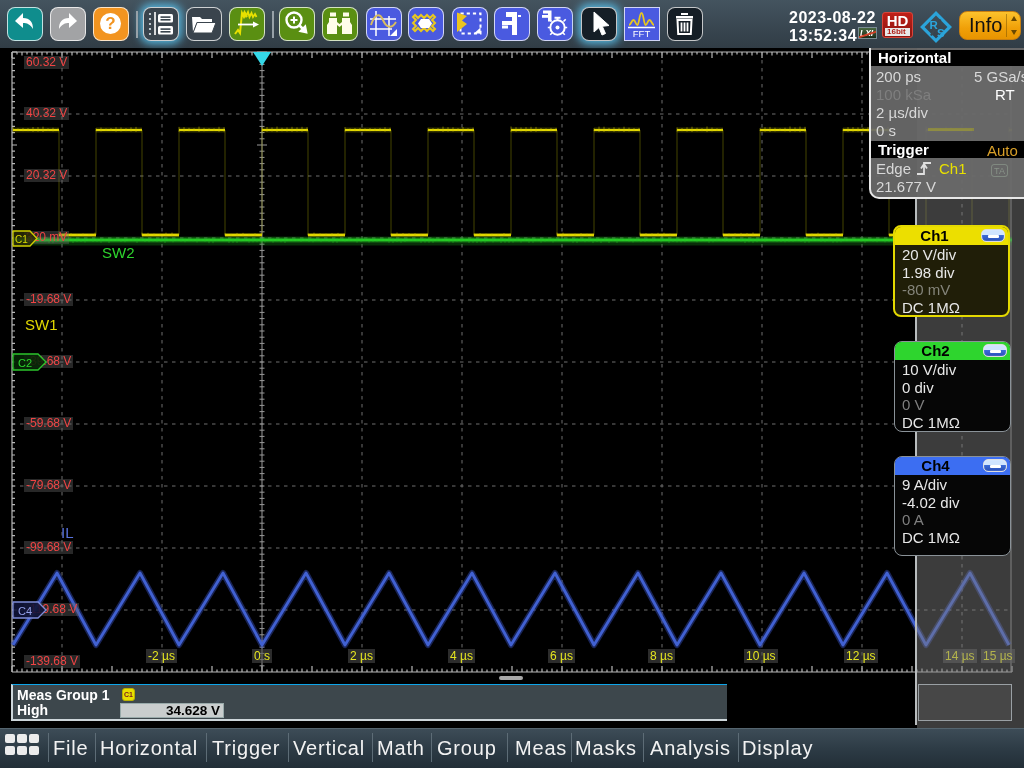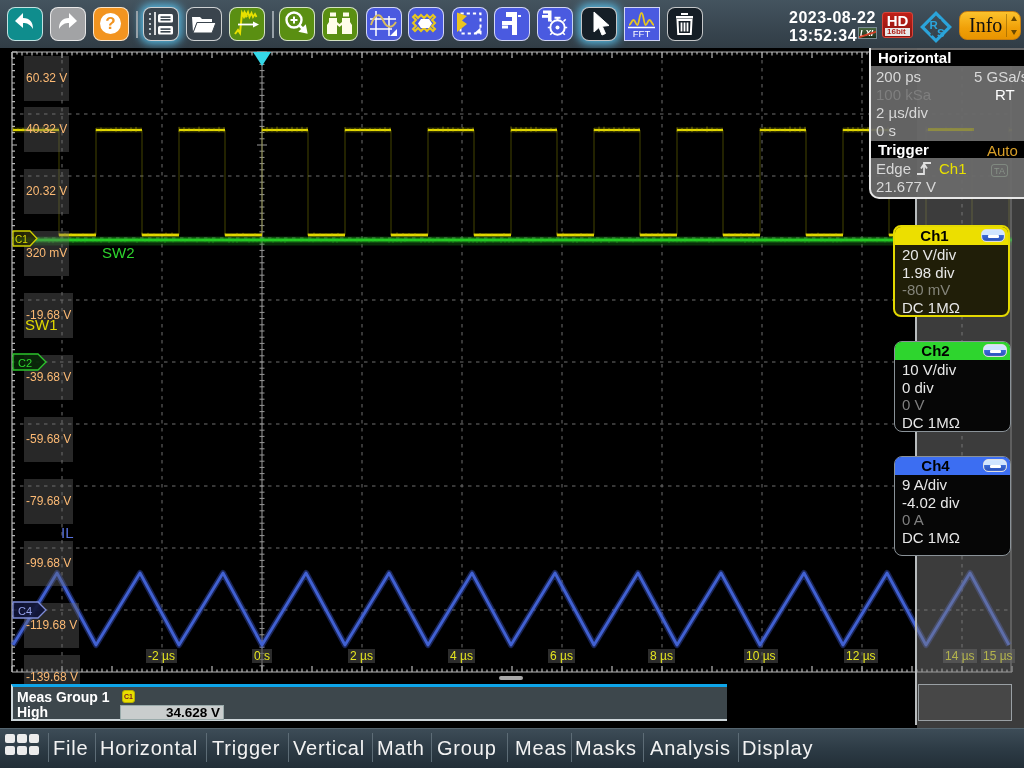--- a/index.html
+++ b/index.html
@@ -4,21 +4,21 @@
 html,body{width:1024px;height:768px;overflow:hidden;background:#000;font-family:"Liberation Sans",sans-serif}
 .abs{position:absolute}
 #page{position:relative;width:1024px;height:768px;overflow:hidden}
 
 #tb{left:0;top:0;width:1024px;height:48px;background:linear-gradient(#44545f,#36434d 70%,#313d46)}
 .btn{position:absolute;top:7px;width:36px;height:34px;border-radius:8px;border:1.5px solid rgba(255,255,255,.75)}
 .glow{box-shadow:0 0 9px 3px rgba(90,200,245,.85)}
 .sep{position:absolute;top:11px;width:2px;height:27px;background:#97a1a8}
 #dt{color:#fff;font-size:16px;line-height:18px;font-weight:bold;letter-spacing:.5px}
 
-.vl{position:absolute;font-size:12px;color:#fdba74;background:rgba(105,105,105,.38);padding:16px 2px;line-height:13px;white-space:pre}
+.vl{position:absolute;font-size:12px;color:#ef4444;background:rgba(105,105,105,.38);padding:0 2px;line-height:13px;white-space:pre}
 .tl{position:absolute;font-size:12px;color:#e5e520;background:rgba(80,80,80,.55);padding:0 2px;line-height:14px;white-space:pre}
 
 .hdr{position:absolute;left:0;right:0;background:#000;color:#fff;font-weight:bold;font-size:15px;padding-left:7px}
 .prow{position:absolute;font-size:15px;color:#d8d8d8;white-space:pre}
 
 .chbox{position:absolute;width:117px;border-radius:8px}
 .chtitle{position:absolute;left:0;right:0;top:0;height:18px;border-radius:6px 6px 0 0;color:#000;font-weight:bold;font-size:15px;text-align:center;line-height:18px;padding-right:34px}
 .chln{position:absolute;left:7px;font-size:15px;color:#e8e8e8;white-space:pre}
 .mini{position:absolute;right:3px;top:2px;width:24px;height:13px;border-radius:5px;border:1px solid #ddd;background:linear-gradient(#cfe4ff 0 45%,#3c6cd8 45%,#2a50b8);box-shadow:inset 0 0 1px #fff}
 .mini:after{content:"";position:absolute;left:6px;top:5px;width:11px;height:2.5px;background:#fff;border-radius:1px}
@@ -122,21 +122,21 @@
 </div>
 <div class="chbox" style="left:894px;top:456px;height:100px;border:1.5px solid #8a9298;background:#060606">
 <div class="chtitle" style="background:#3c6ef2">Ch4</div>
 <div class="mini"></div>
 <div class="chln" style="top:19px;font-size:15px;line-height:17px;color:#e8e8e8">9 A/div</div>
 <div class="chln" style="top:36.5px;font-size:15px;line-height:17px;color:#e8e8e8">-4.02 div</div>
 <div class="chln" style="top:54.0px;font-size:15px;line-height:17px;color:#7f7f7f">0 A</div>
 <div class="chln" style="top:71.5px;font-size:15px;line-height:17px;color:#e8e8e8">DC 1MΩ</div>
 </div>
 <div class="abs" style="left:499px;top:676px;width:24px;height:4px;background:#a8a8a8;border-radius:2px"></div>
-<div class="abs" style="left:11px;top:684px;width:716px;height:37px;background:#3d474c;border-top:3px solid #0ea5e9;border-left:2px solid #cdd6da;border-bottom:2px solid #cdd6da">
+<div class="abs" style="left:11px;top:684px;width:716px;height:37px;background:#3d474c;border-top:1px solid #0ea5e9;border-left:2px solid #cdd6da;border-bottom:2px solid #cdd6da">
 <div class="abs" style="left:4px;top:2px;font-size:14px;font-weight:bold;color:#fff">Meas Group 1</div>
 <div class="abs" style="left:109px;top:3px;width:13px;height:13px;background:#e8df00;border-radius:3px;border:1px solid #b8b000;color:#7a2020;font-size:7px;font-weight:bold;text-align:center;line-height:12px">C1</div>
 <div class="abs" style="left:4px;top:17px;font-size:14px;font-weight:bold;color:#fff">High</div>
 <div class="abs" style="left:107px;top:18px;width:104px;height:15px;background:#c9cdcd;border:1px solid #9aa">
         <div style="position:absolute;right:3px;top:0;font-size:13.5px;font-weight:bold;color:#000;line-height:14px">34.628 V</div>
       </div>
 </div>
 <div id="mb" class="abs"></div>
 <svg class="abs" style="left:4px;top:733px" width="42" height="24" viewBox="0 0 42 24">
       <rect x="1" y="1" width="10" height="9" rx="2" fill="#ececec"></rect>
@@ -302,17 +302,17 @@
         <div style="position:absolute;left:2px;top:-1px;font-size:8px;font-weight:bold;color:#b02018">16bit</div>
       </div>
     </div>
 <svg class="abs" style="left:917px;top:8px" width="38" height="38" viewBox="0 0 38 38">
       <rect x="9.3" y="9.3" width="19.4" height="19.4" fill="none" stroke="#2ba4da" stroke-width="3.2" transform="rotate(45 19 19)"></rect>
       <path d="M23.5,11.5 L14,27.5" stroke="#3a4850" stroke-width="2.2"></path>
       <text x="12.5" y="21" font-size="11.5" font-weight="bold" fill="#2ba4da" font-family="Liberation Sans">R</text>
       <text x="20" y="28.5" font-size="11.5" font-weight="bold" fill="#2ba4da" font-family="Liberation Sans">S</text>
     </svg>
 <div class="abs" style="left:959px;top:11px;width:62px;height:29px;background:linear-gradient(#fcc22c,#f0a008 60%,#e89400);border-radius:8px;border:1px solid #c87f10">
-      <div style="position:absolute;left:9px;top:2px;font-family:Liberation Serif, serif;font-size:20px;color:#111">Info</div>
+      <div style="position:absolute;left:9px;top:2px;font-family:Liberation Sans, sans-serif;font-size:20px;color:#111">Info</div>
       <div style="position:absolute;right:13px;top:2px;bottom:2px;width:1px;background:rgba(120,80,0,.5)"></div>
       <div style="position:absolute;right:3px;top:4px;width:0;height:0;border-left:3.5px solid transparent;border-right:3.5px solid transparent;border-bottom:5px solid #6a4800"></div>
       <div style="position:absolute;right:3px;bottom:4px;width:0;height:0;border-left:3.5px solid transparent;border-right:3.5px solid transparent;border-top:5px solid #6a4800"></div>
     </div>
 </div>
 </body></html>

